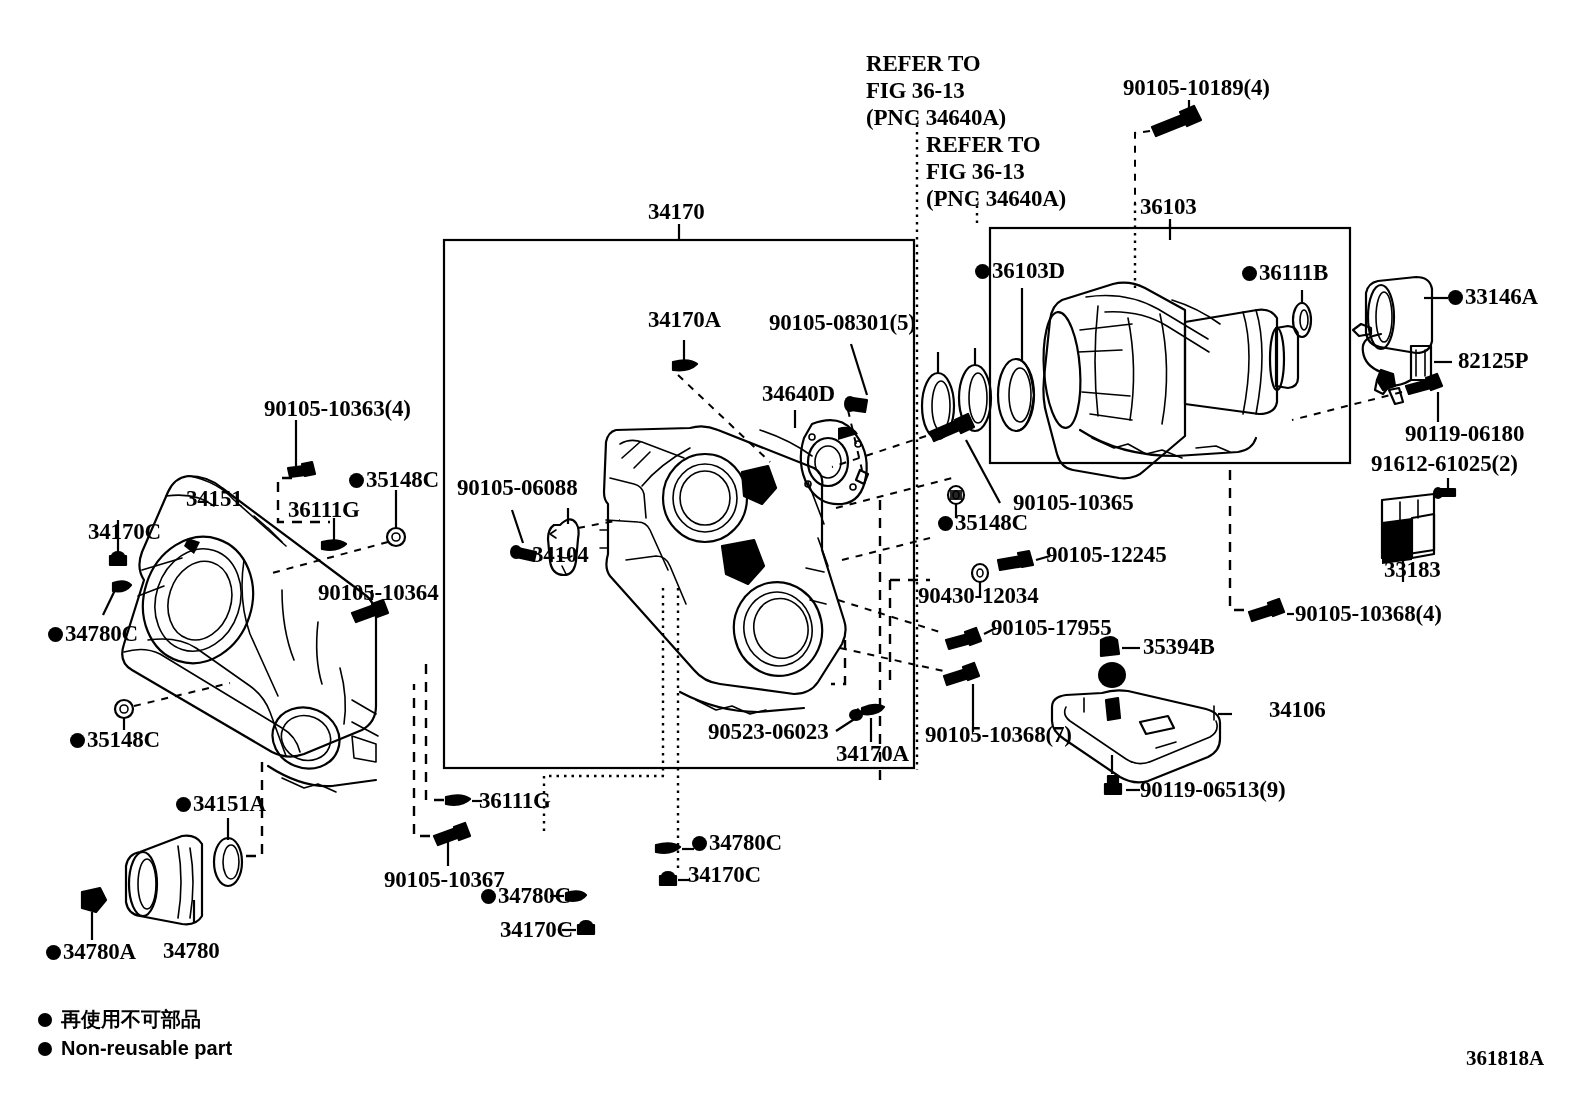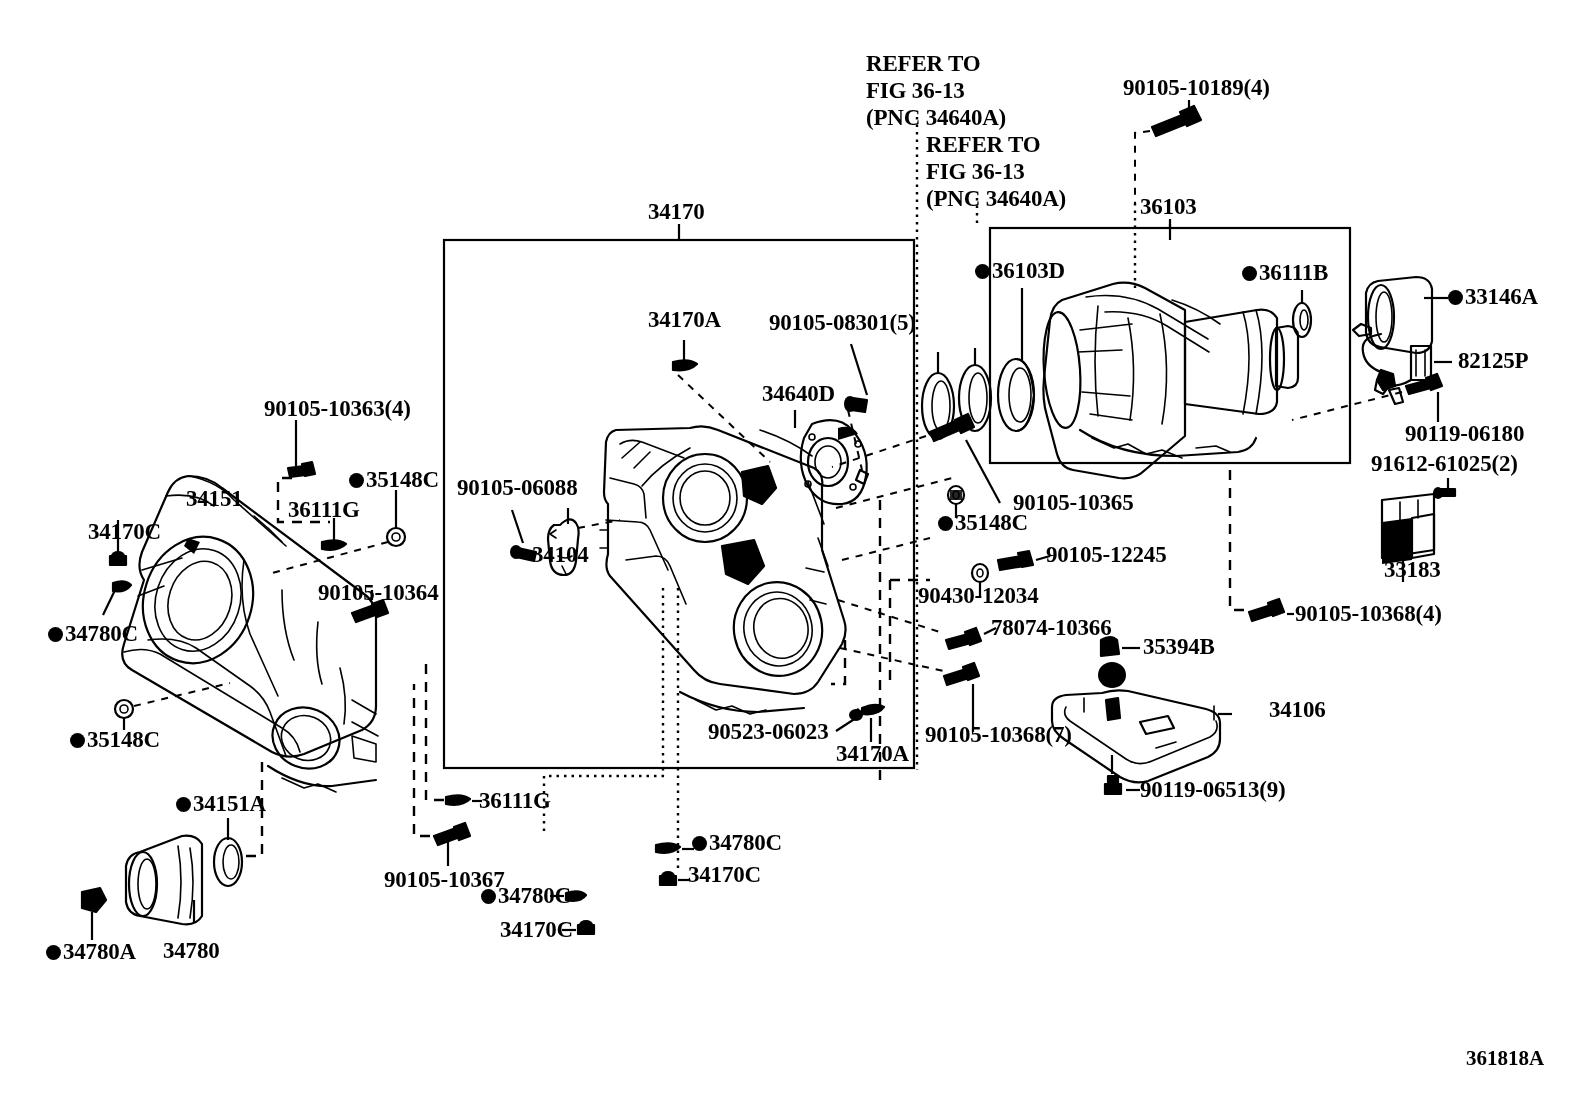--- a/index.html
+++ b/index.html
@@ -513,21 +513,21 @@
 
 <div class="lbl" style="left:648px;top:308px;"><span>34170A</span></div>
 <div class="lbl" style="left:769px;top:311px;"><span>90105-08301(5)</span></div>
 <div class="lbl" style="left:762px;top:382px;text-align:right;"><span>34640D</span></div>
 <div class="lbl" style="left:457px;top:476px;"><span>90105-06088</span></div>
 <div class="lbl" style="left:532px;top:500px;margin-top:43px;"><span>34104</span></div>
 <div class="lbl" style="left:1013px;top:491px;"><span>90105-10365</span></div>
 <div class="lbl" style="left:938px;top:511px;"><span class="dot"></span><span>35148C</span></div>
 <div class="lbl" style="left:1046px;top:543px;"><span>90105-12245</span></div>
 <div class="lbl" style="left:918px;top:584px;"><span>90430-12034</span></div>
-<div class="lbl" style="left:991px;top:616px;"><span>78074-10366</span></div>
+<div class="lbl" style="left:991px;top:616px;"><span>90105-17955</span></div>
 <div class="lbl" style="left:1143px;top:635px;"><span>35394B</span></div>
 <div class="lbl" style="left:1233px;top:698px;margin-left:36px;"><span>34106</span></div>
 <div class="lbl" style="left:925px;top:723px;"><span>90105-10368(7)</span></div>
 <div class="lbl" style="left:1140px;top:778px;"><span>90119-06513(9)</span></div>
 <div class="lbl" style="left:708px;top:720px;"><span>90523-06023</span></div>
 <div class="lbl" style="left:836px;top:742px;"><span>34170A</span></div>
 
 <div class="lbl" style="left:234px;top:397px;margin-left:30px;"><span>90105-10363(4)</span></div>
 <div class="lbl" style="left:186px;top:473px;margin-top:14px;"><span>34151</span></div>
 <div class="lbl" style="left:349px;top:468px;"><span class="dot"></span><span>35148C</span></div>
@@ -539,16 +539,24 @@
 <div class="lbl" style="left:176px;top:792px;"><span class="dot"></span><span>34151A</span></div>
 <div class="lbl" style="left:479px;top:789px;"><span>36111G</span></div>
 <div class="lbl" style="left:384px;top:868px;"><span>90105-10367</span></div>
 <div class="lbl" style="left:46px;top:940px;"><span class="dot"></span><span>34780A</span></div>
 <div class="lbl" style="left:163px;top:924px;margin-top:15px;"><span>34780</span></div>
 <div class="lbl" style="left:481px;top:884px;"><span class="dot"></span><span>34780C</span></div>
 <div class="lbl" style="left:500px;top:918px;"><span>34170C</span></div>
 <div class="lbl" style="left:692px;top:831px;"><span class="dot"></span><span>34780C</span></div>
 <div class="lbl" style="left:688px;top:863px;"><span>34170C</span></div>
 
+<div class="legend">
+  <div class="row">
+    <span class="dot"></span><span>再使用不可部品</span>
+  </div>
+  <div class="row">
+    <span class="dot"></span><span>Non-reusable part</span>
+  </div>
+</div>
 
 <div class="figid"><span>361818A</span></div>
 
 </div>
 
 </body></html>

